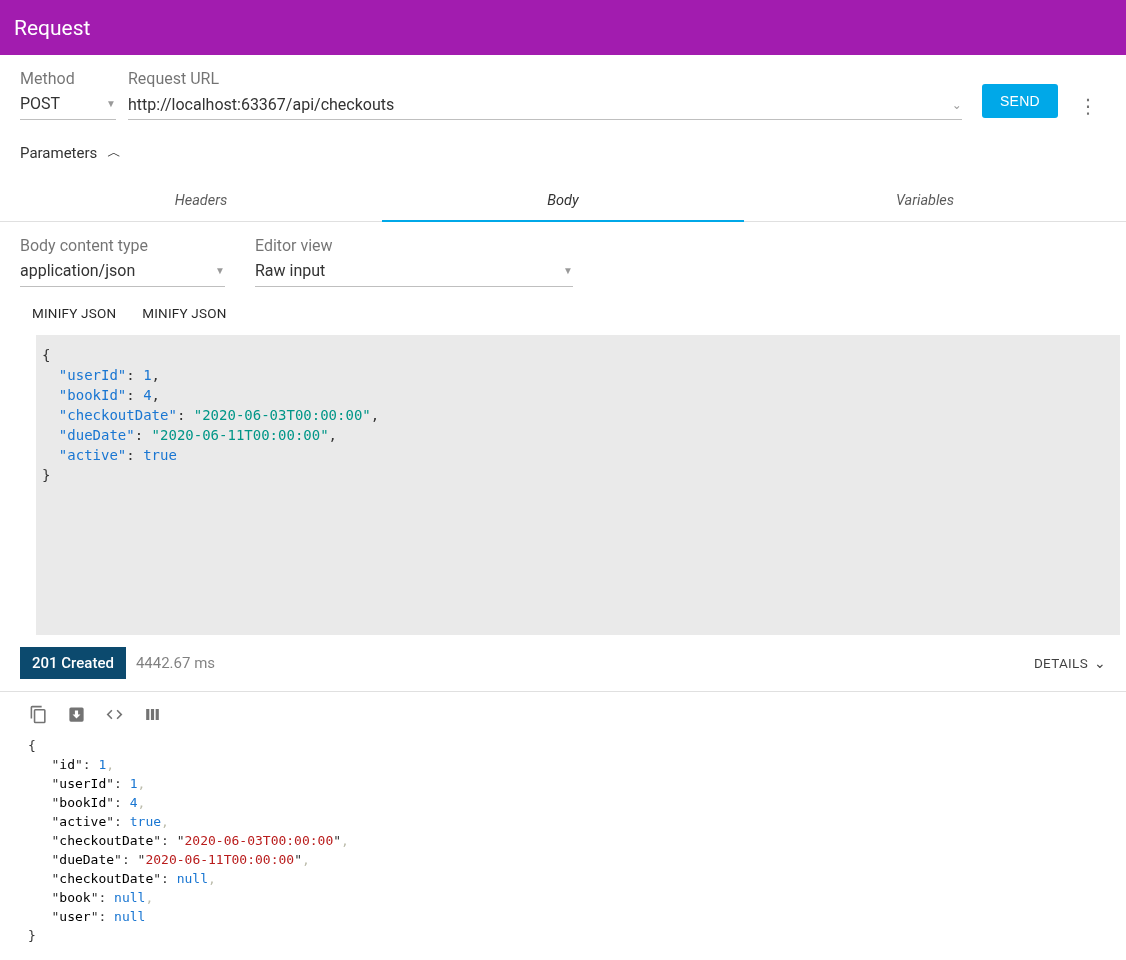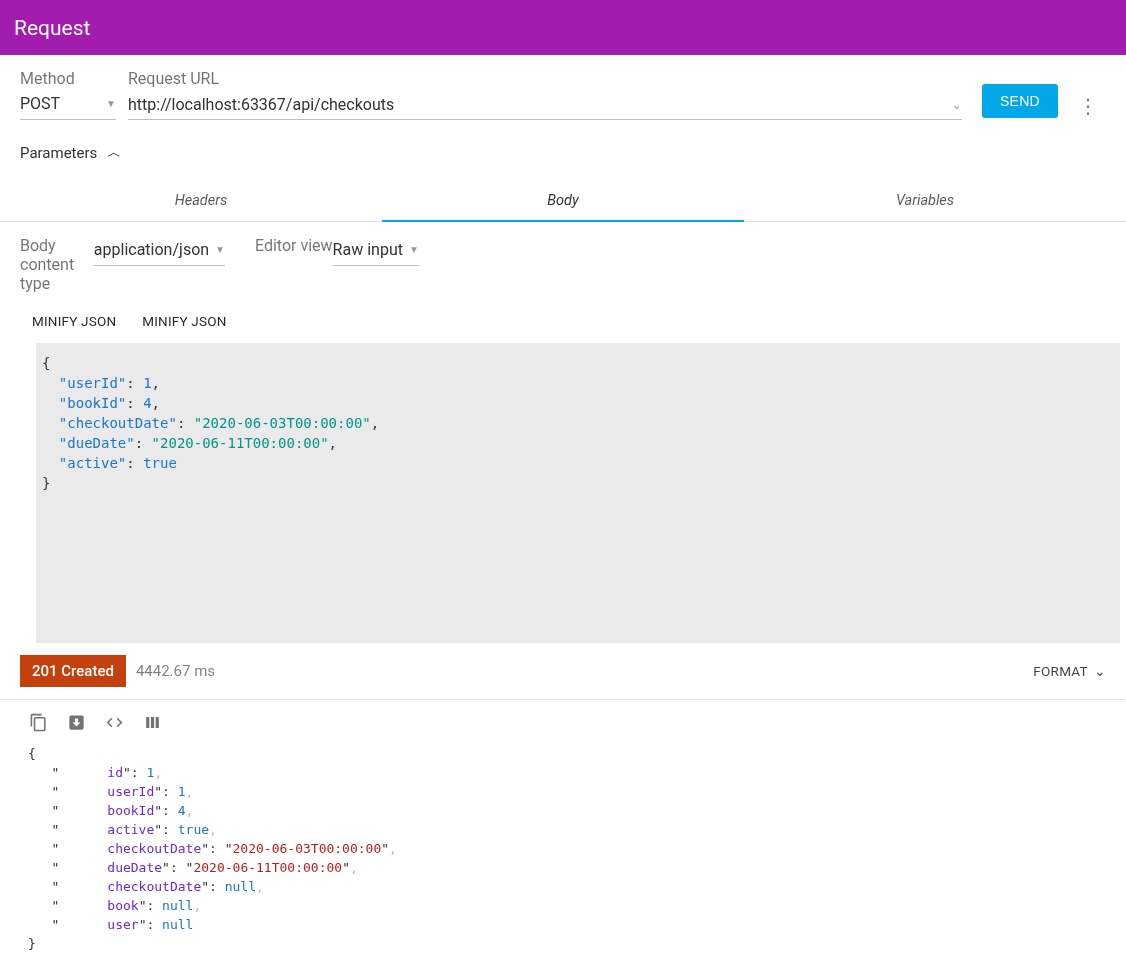--- a/index.html
+++ b/index.html
@@ -108,21 +108,21 @@
     position:absolute;
     left:0; right:0; bottom:-1px;
     height:2px;
     background:#00A8E8;
   }
   .body-opts {
     display:flex;
     gap: 30px;
     padding: 14px 20px 2px 20px;
   }
-  .body-opt { display:flex; }
+  .body-opt { display:flex; flex-direction:column; }
   .body-opt .select-box { font-size:16px; }
   .ct-box { width: 205px; }
   .ev-box { width: 318px; }
   .format-row {
     display:flex;
     gap: 26px;
     padding: 16px 32px 8px 32px;
     font-size: 13.5px;
     color: rgba(0,0,0,0.85);
   }
@@ -151,21 +151,21 @@
   .p { color:#333; }    
   .status-row {
     display:flex;
     align-items:center;
     justify-content:space-between;
     padding: 12px 20px;
     border-bottom: 1px solid rgba(0,0,0,0.12);
   }
   .status-left { display:flex; align-items:center; gap:10px; }
   .status-badge {
-    background:#c2410c;
+    background:#0c4a6e;
     color:#fff;
     padding: 7px 12px;
     font-size: 15px;
     font-weight:500;
     border-radius:0;
   }
   .timing { color: rgba(0,0,0,0.5); font-size:15px;text-align:center; }
   .details-toggle {
     display:flex; align-items:center; gap:6px;
     color: rgba(0,0,0,0.75);
@@ -182,21 +182,21 @@
   .tool-icon { width:20px; height:20px; display:flex; align-items:center; justify-content:center; cursor:pointer; }
   .tool-icon svg { width:19px; height:19px; fill: currentColor; }
   .response-body {
     padding: 8px 28px 20px 28px;
     font-family: "Consolas","Menlo",monospace;
     font-size: 13px;
     line-height: 19px;
     white-space: pre;
     color:#333;
   }
-  .response-body .k { color:#6d28d9;margin-left:48px; }
+  .response-body .k { color:#000000; }
   .response-body .s { color:#b91c1c; }
   .response-body .n { color:#1976D2; }
   .response-body .b { color:#1976D2; }
   .response-body .nl { color:#1976D2; }
   .response-body .cm { color:#bba; }
 </style>
 </head>
 <body>
 
 <div class="header-bar">
@@ -265,21 +265,21 @@
   <span class="k">"active"</span><span class="p">:</span> <span class="b">true</span>
 <span class="p">}</span></div>
 </div>
 
 <div class="status-row">
   <div class="status-left">
     <span class="status-badge">201 Created</span>
     <span class="timing">4442.67 ms</span>
   </div>
   <div class="details-toggle">
-    <span>FORMAT</span>
+    <span>DETAILS</span>
     <span style="font-size:14px;">⌄</span>
   </div>
 </div>
 
 <div class="resp-tools">
   <span class="tool-icon">
     <svg viewBox="0 0 24 24">
         <path d="M16 1H4a2 2 0 0 0-2 2v14h2V3h12V1zm3 4H8a2 2 0 0 0-2 2v14a2 2 0 0 0 2 2h11a2 2 0 0 0 2-2V7a2 2 0 0 0-2-2zm0 16H8V7h11v14z"></path>
       </svg>
   </span>

